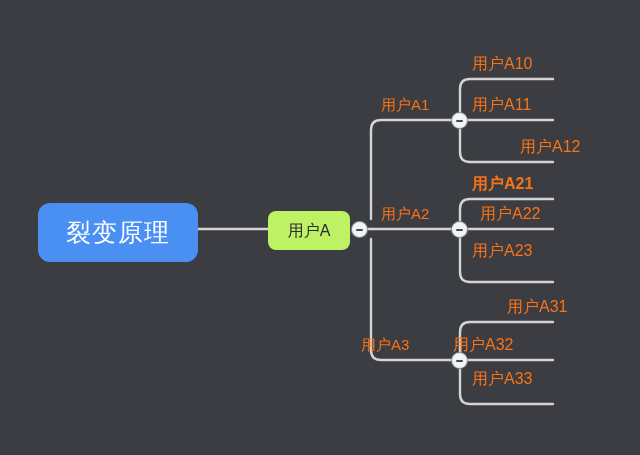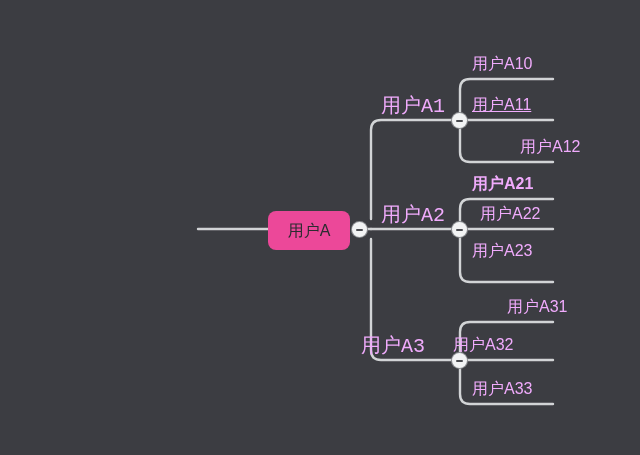--- a/index.html
+++ b/index.html
@@ -49,43 +49,43 @@
   }
 
   
   .l1-node {
     position: absolute;
     left: 268px;
     top: 211px;
     width: 82px;
     height: 39px;
     border-radius: 8px;
-    background: #ec4899;
+    background: #bef264;
     display: flex;
     align-items: center;
     justify-content: center;
     z-index: 5;
   }
   .l1-label {
     color: #2b2c30;
     font-size: 16px;
     line-height: 1;
     white-space: nowrap;
   }
 
   
   .wire-label {
     position: absolute;
-    color: #f0abfc;
+    color: #f97316;
     font-size: 16px;
     line-height: 1;
     white-space: nowrap;
     z-index: 4;
   }
-  .wire-label.l2 { font-size: 20px; font-family: Liberation Mono, monospace; }
+  .wire-label.l2 { font-size: 15px; }
   .wire-label.l3 { font-size: 16px; }
 
   
   .toggle {
     position: absolute;
     width: 15px;
     height: 15px;
     border-radius: 50%;
     background: #f2f3f4;
     box-shadow: 0 0 0 1px #8a8c90;
@@ -124,20 +124,23 @@
       <path d="M553,199 L470,199 Q460,199 460,209 L460,221"></path>
       <path d="M460,229 L553,229"></path>
       <path d="M460,237 L460,272 Q460,282 470,282 L553,282"></path>
 
       <path d="M553,322 L470,322 Q460,322 460,332 L460,352"></path>
       <path d="M460,360 L553,360"></path>
       <path d="M460,368 L460,394 Q460,404 470,404 L553,404"></path>
     </g>
   </svg>
 
+  <div class="root-node">
+    <span class="root-label">裂变原理</span>
+  </div>
 
   <div class="l1-node">
     <span class="l1-label">用户A</span>
   </div>
   <div class="toggle" style="left:352px; top:222px;">
     <span class="bar"></span>
   </div>
 
   <span class="wire-label l2" style="left:381px; top:97px;">用户A1</span>
   <span class="wire-label l2" style="left:381px; top:206px;text-align:right;">用户A2</span>
@@ -147,24 +150,24 @@
     <span class="bar"></span>
   </div>
   <div class="toggle" style="left:452px; top:222px;">
     <span class="bar"></span>
   </div>
   <div class="toggle" style="left:452px; top:353px;">
     <span class="bar"></span>
   </div>
 
   <span class="wire-label l3" style="left:472px; top:56px;">用户A10</span>
-  <span class="wire-label l3" style="left:472px; top:97px;text-decoration:underline;">用户A11</span>
+  <span class="wire-label l3" style="left:472px; top:97px;">用户A11</span>
   <span class="wire-label l3" style="left:472px; top:139px;margin-left:48px;">用户A12</span>
 
   <span class="wire-label l3" style="left:472px; top:176px;font-weight:bold;">用户A21</span>
   <span class="wire-label l3" style="left:480px; top:206px;">用户A22</span>
   <span class="wire-label l3" style="left:472px; top:243px;">用户A23</span>
 
   <span class="wire-label l3" style="left:472px; top:299px;margin-left:35px;">用户A31</span>
   <span class="wire-label l3" style="left:453px; top:337px;">用户A32</span>
-  <span class="wire-label l3" style="left:472px; top:381px;">用户A33</span>
+  <span class="wire-label l3" style="left:472px; top:371px;">用户A33</span>
 
 </div>
 
 </body></html>

